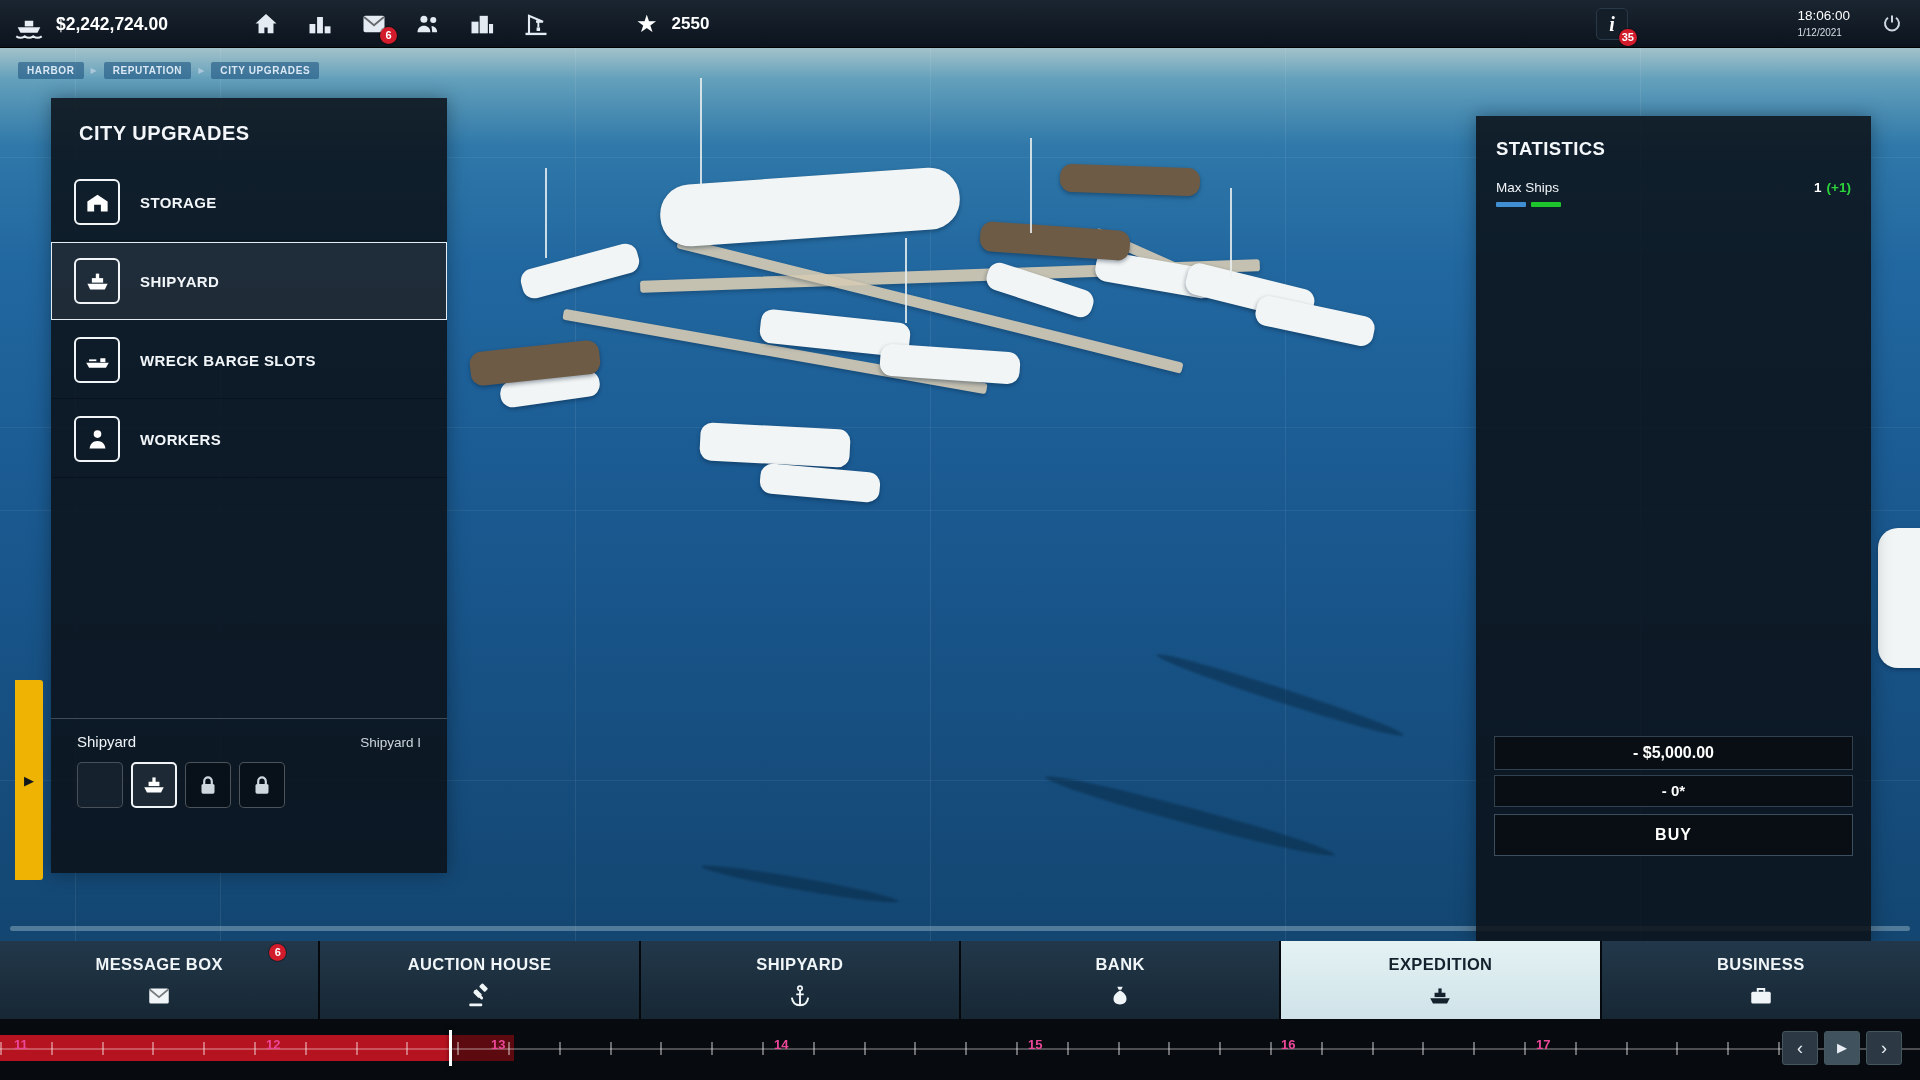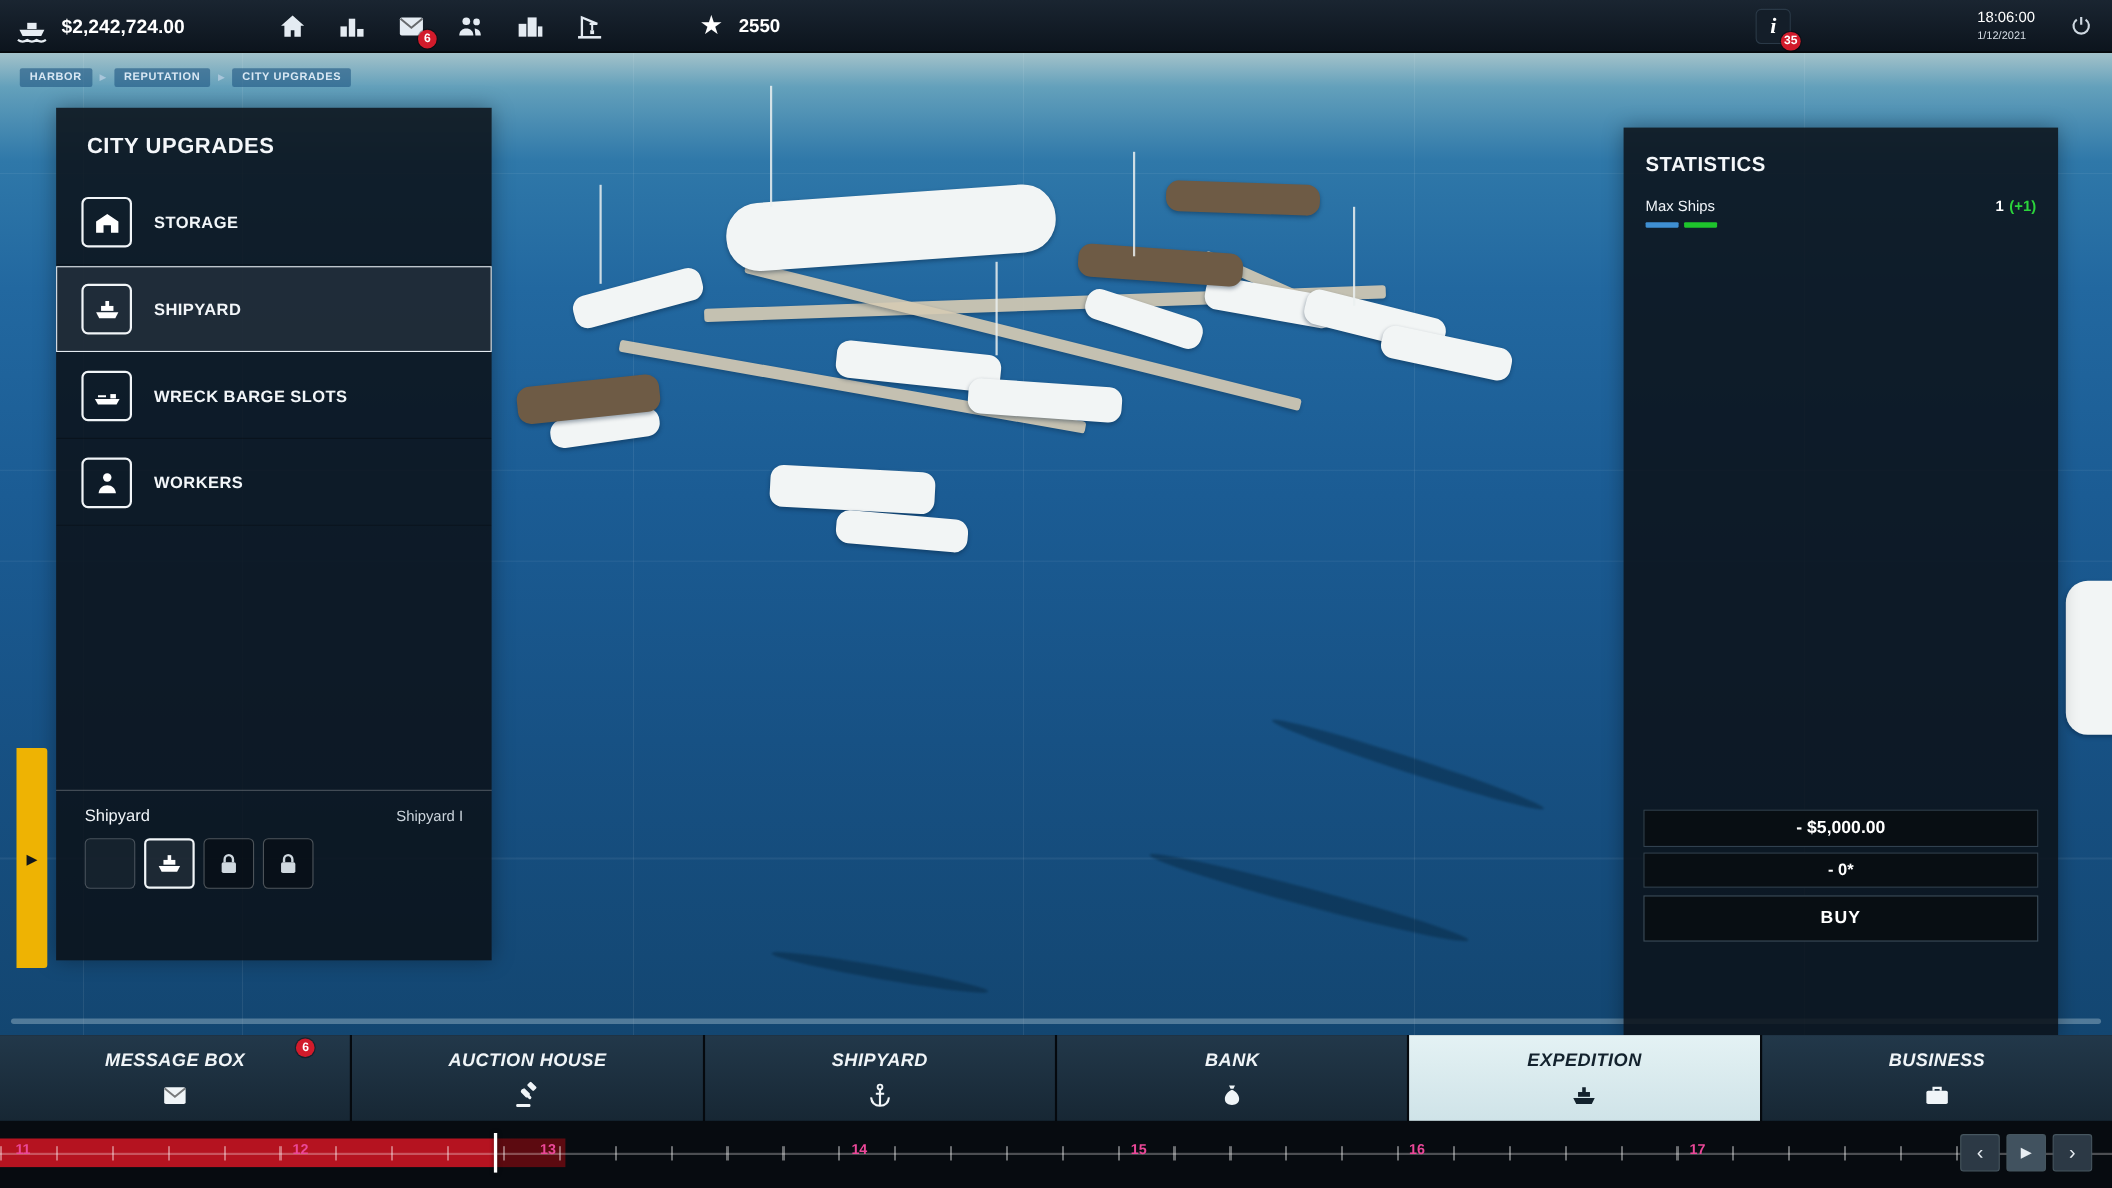--- a/index.html
+++ b/index.html
@@ -105,21 +105,21 @@
   
   .map-scrollbar { position:absolute; left:10px; top:926px; width:1900px; height:5px; z-index:15;
     background:rgba(170,195,210,.42); border-radius:3px; }
 
   
   .bottom-nav { position:absolute; left:0; top:941px; width:1920px; height:78px; z-index:30;
     display:flex; gap:2px; background:#05090e; }
   .tab { position:relative; flex:1; display:flex; flex-direction:column; align-items:center;
     padding-top:14px; gap:9px; cursor:pointer; color:#f0f5f8;
     background:linear-gradient(180deg,#22384a 0%,#172734 100%); }
-  .tab-label { font-size:16.5px; font-weight:bold; letter-spacing:.4px;font-style:italic; }
+  .tab-label { font-size:16.5px; font-weight:bold; letter-spacing:.4px; }
   .tab-icon { width:26px; height:26px; color:inherit; }
   .tab.selected { background:linear-gradient(180deg,#e4f2f4 0%,#cfe3e8 100%); color:#13222d; }
   .tab-badge { position:absolute; top:3px; right:32px; }
 
   
   .timeline { position:absolute; left:0; top:1019px; width:1920px; height:61px; z-index:30; background:#070b10; }
   .tl-band { position:absolute; left:0; top:16px; width:514px; height:26px;
     background:linear-gradient(90deg,#b51320 0 449px,#5c0a10 449px 514px); }
   .tl-line { position:absolute; left:0; top:29px; width:1920px; height:2px; background:rgba(255,255,255,.28); }
   .tl-ticks { position:absolute; left:0; top:23px; width:1920px; height:13px;

